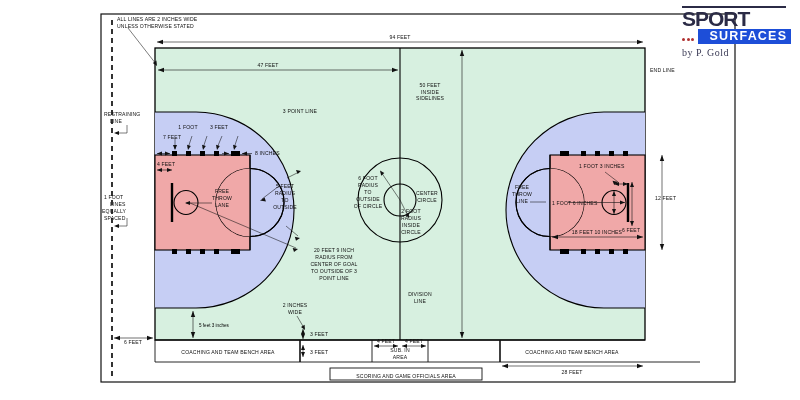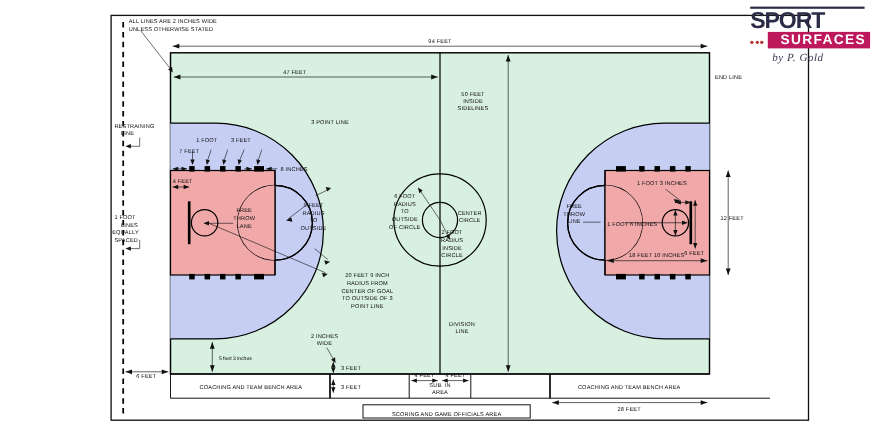--- a/index.html
+++ b/index.html
@@ -12,25 +12,25 @@
   .lbl-lc{font-size:4.6px;}
   .ln{stroke:#111111;fill:none;}
   .dim{stroke:#111111;stroke-width:.6;fill:none;}
   .court-line{stroke:#000000;stroke-width:1.1;fill:none;}
   .leader{stroke:#111111;stroke-width:.55;fill:none;}
   
   #logo{position:absolute;right:6px;top:6px;width:112px;height:52px;}
   .logo-top{font-family:"Liberation Sans","DejaVu Sans",sans-serif;
             font-weight:bold;font-size:21px;letter-spacing:-1px;
             color:#2b2b46;line-height:20px;}
-  .logo-bar{background:#be185d;color:#ffffff;font-weight:bold;font-size:12.5px;
+  .logo-bar{background:#1d4ed8;color:#ffffff;font-weight:bold;font-size:12.5px;
             letter-spacing:1.2px;padding:1px 4px 1px 12px;display:inline-block;
             line-height:13px;}
   .logo-script{font-family:"Liberation Serif","DejaVu Serif",serif;
-               font-style:italic;font-size:10px;color:#3a3a55;letter-spacing:.5px;margin-left:20px;}
+               font-size:10px;color:#3a3a55;letter-spacing:.5px;}
   .logo-dots{display:inline-block;}
   .logo-dots i{display:inline-block;width:3px;height:3px;border-radius:50%;
                background:#b03030;margin-right:1.5px;}
 </style>
 </head>
 <body>
 
 <div id="stage">
 
   <svg width="800" height="400" viewBox="0 0 800 400">

